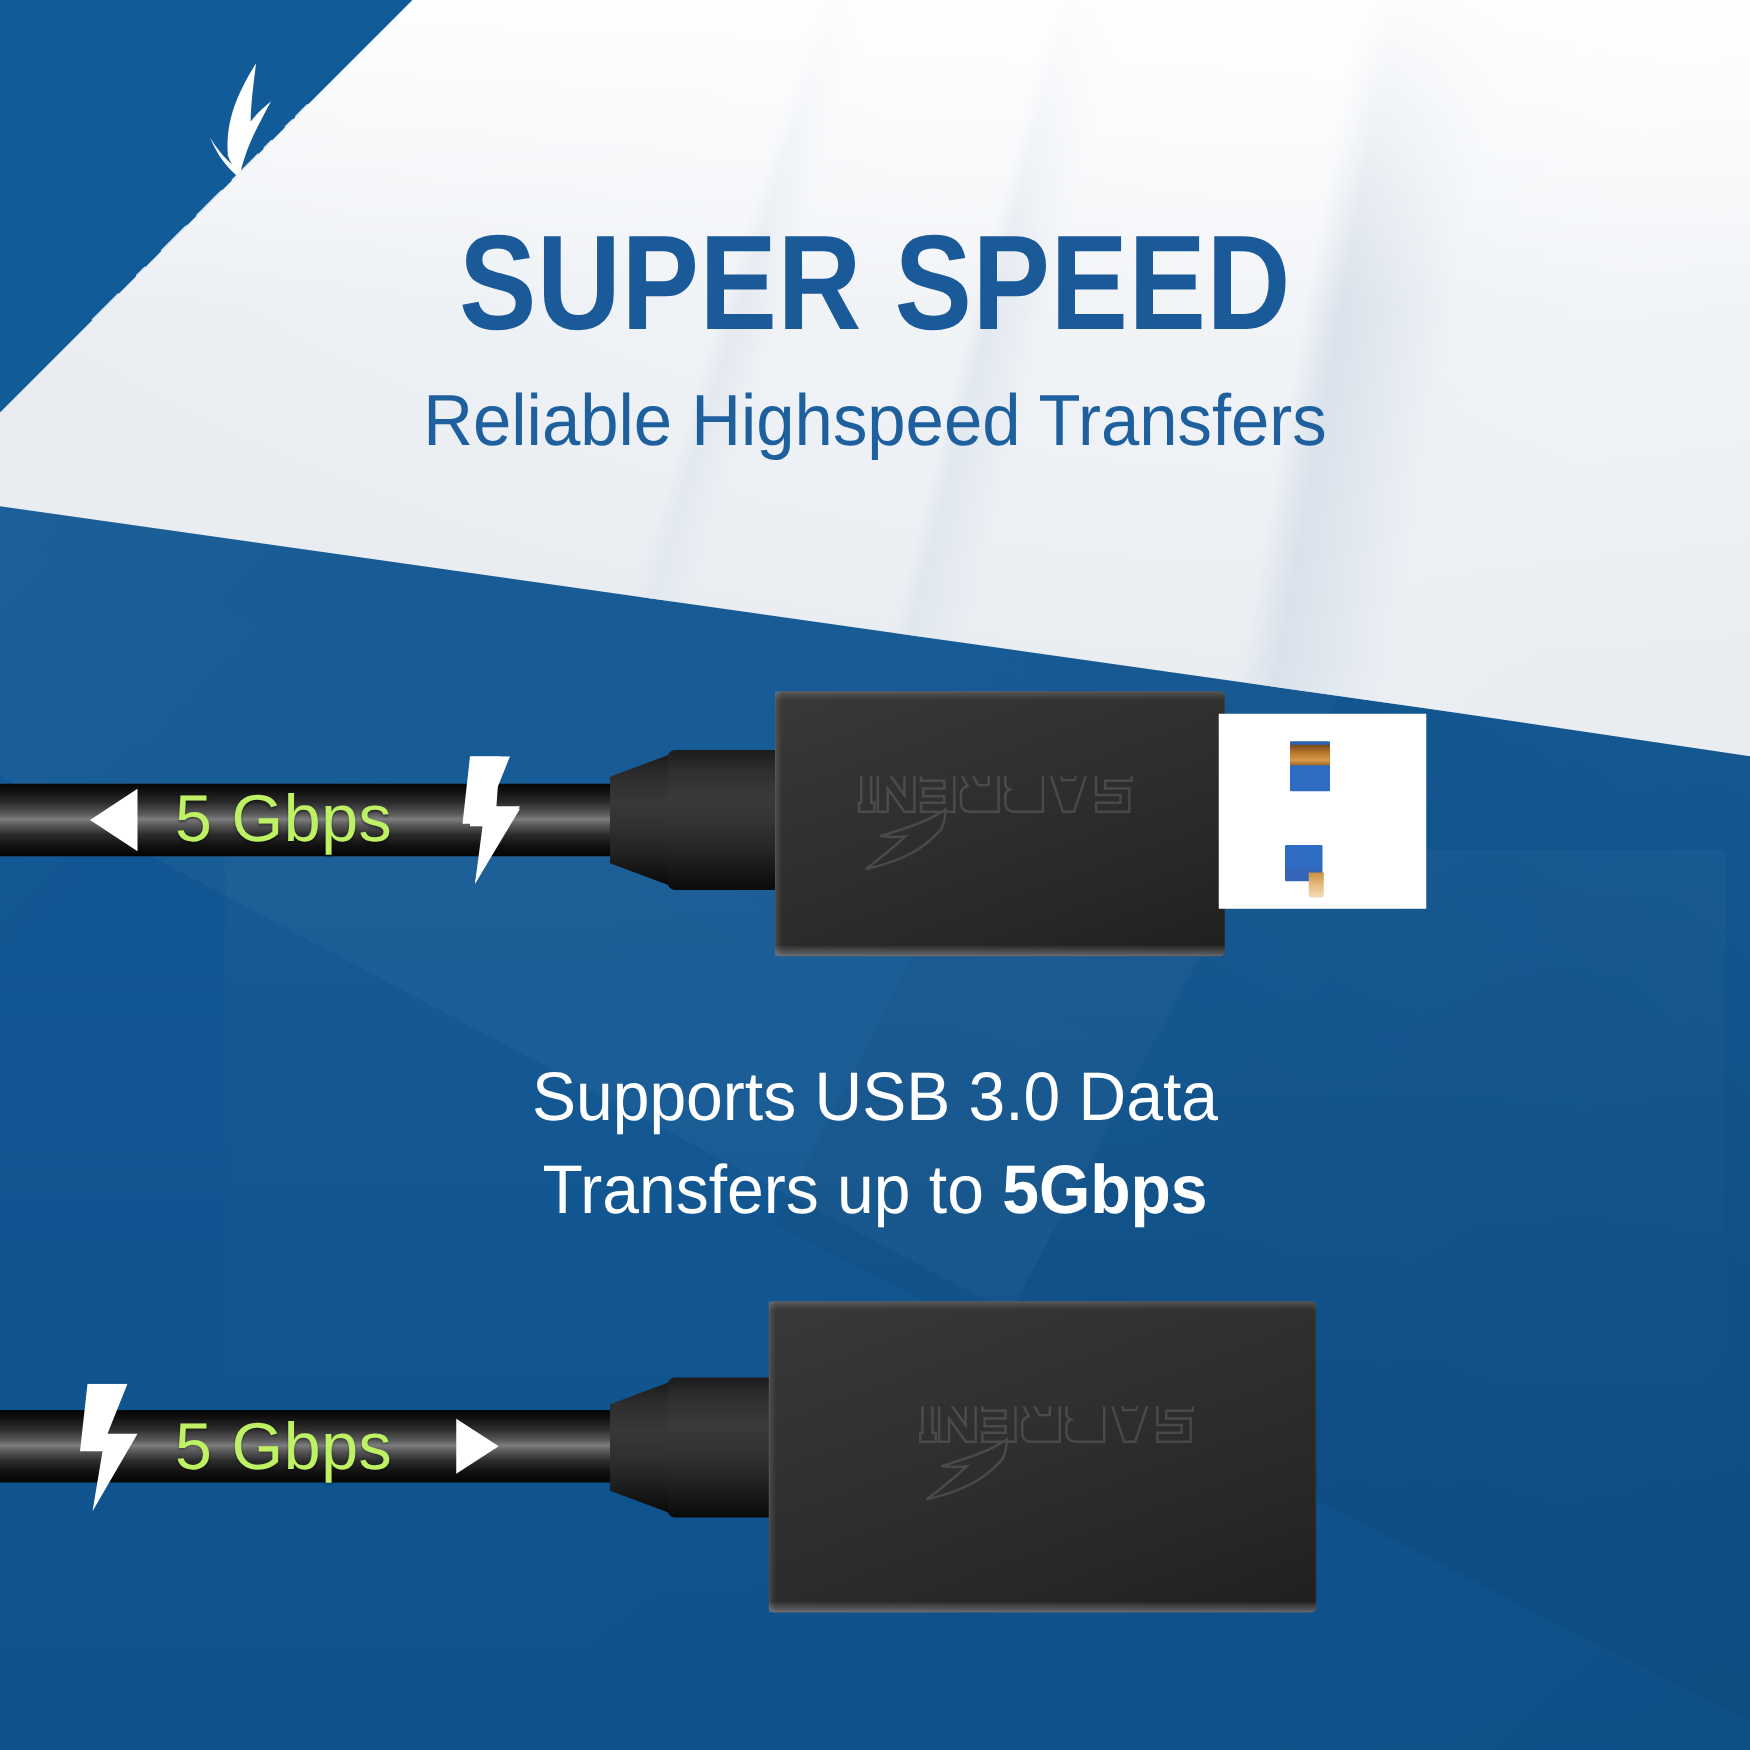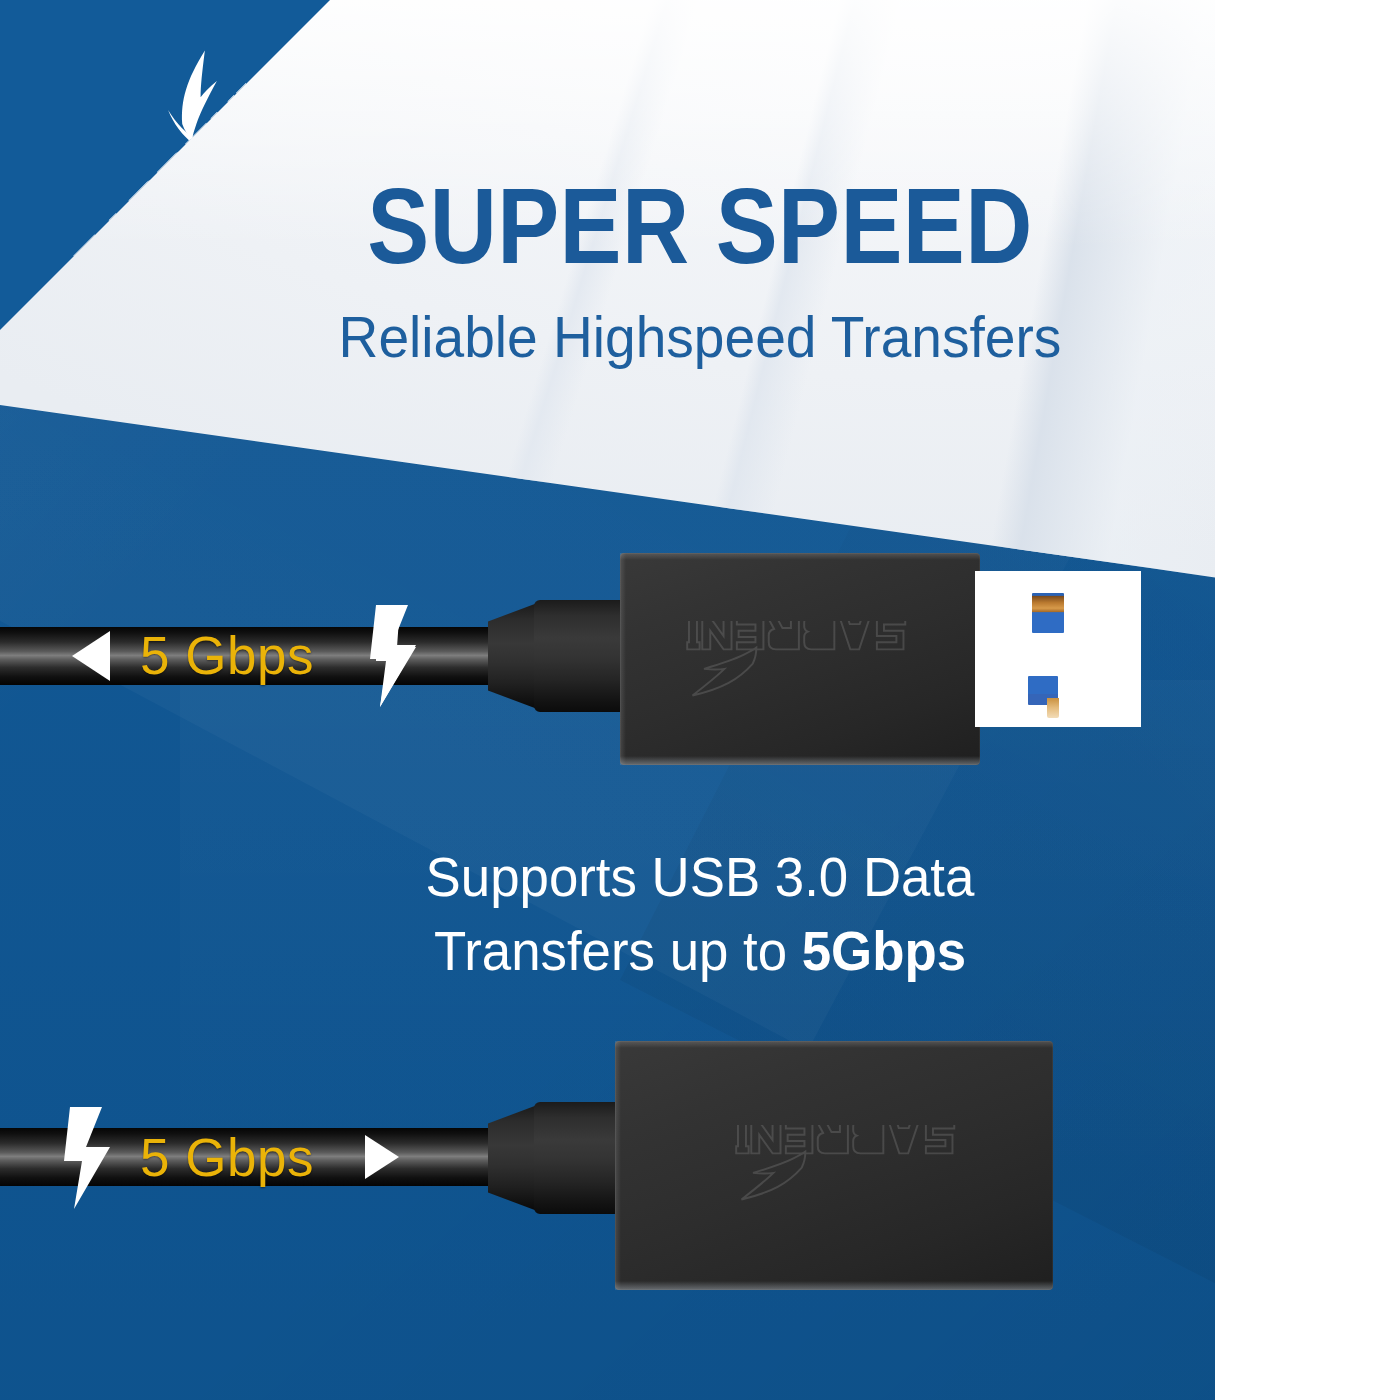--- a/index.html
+++ b/index.html
@@ -3,21 +3,21 @@
 <meta charset="utf-8">
 <title>Sabrent Super Speed USB 3.0 Cable</title>
 <style>
   html, body {
     margin: 0;
     padding: 0;
     background: #ffffff;
   }
   .stage {
     position: relative;
-    width: 1215px;
+    width: 1400px;
     height: 1400px;
     overflow: hidden;
     font-family: "Liberation Sans", sans-serif;
     background: #0f5795;
   }
 
   
   .bg-blue {
     position: absolute;
     inset: 0;
@@ -243,21 +243,21 @@
   }
   .pad-bottom-gold {
     position: absolute;
     background: linear-gradient(to bottom, #c9903f 0%, #e4bb7c 48%, #f2dcb8 100%);
     border-radius: 0 0 2px 2px;
   }
 
   
   .cable-label {
     position: absolute;
-    color: #eab308;
+    color: #bef264;
     font-size: 53px;
     line-height: 53px;
     font-weight: 400;
     letter-spacing: 0.5px;
     white-space: nowrap;
     text-shadow: 0 1px 2px rgba(0,0,0,0.45);
   }
   .tri {
     position: absolute;
     width: 0; height: 0;

